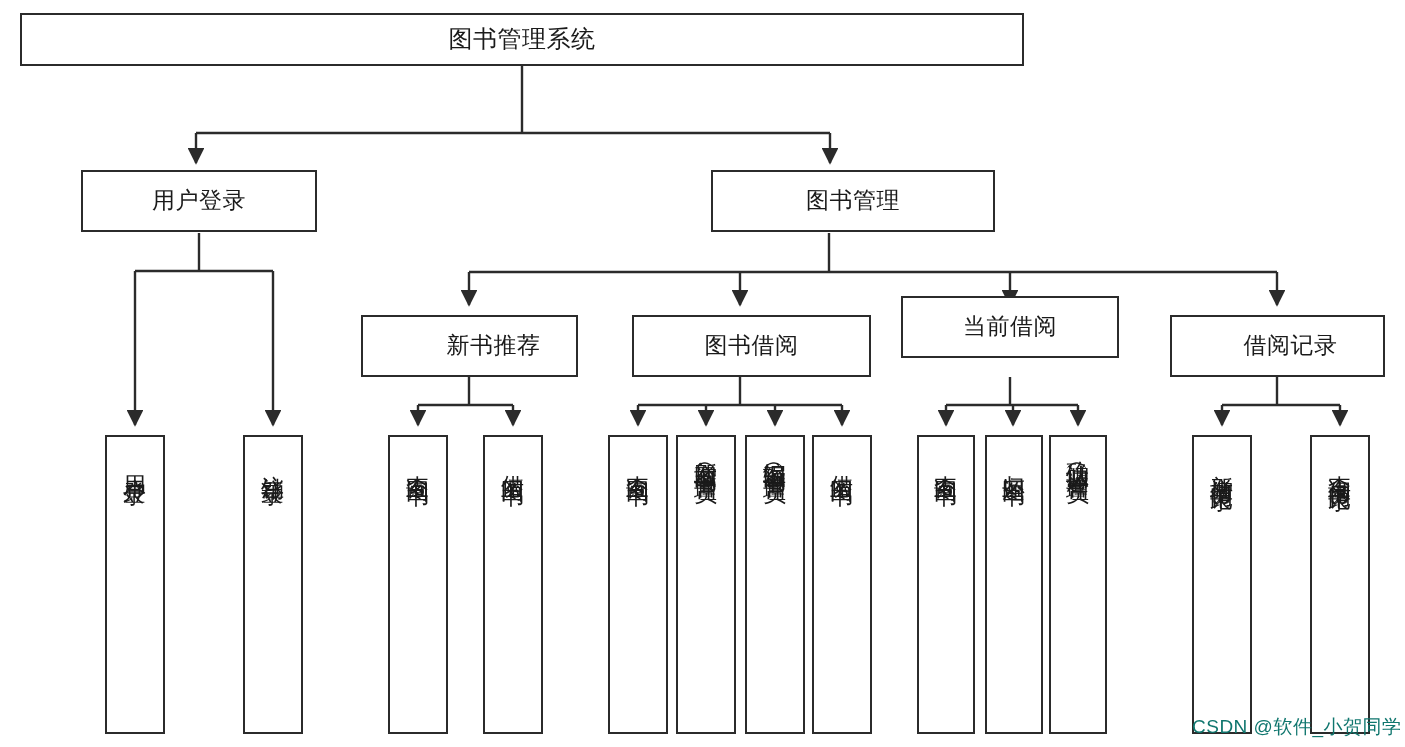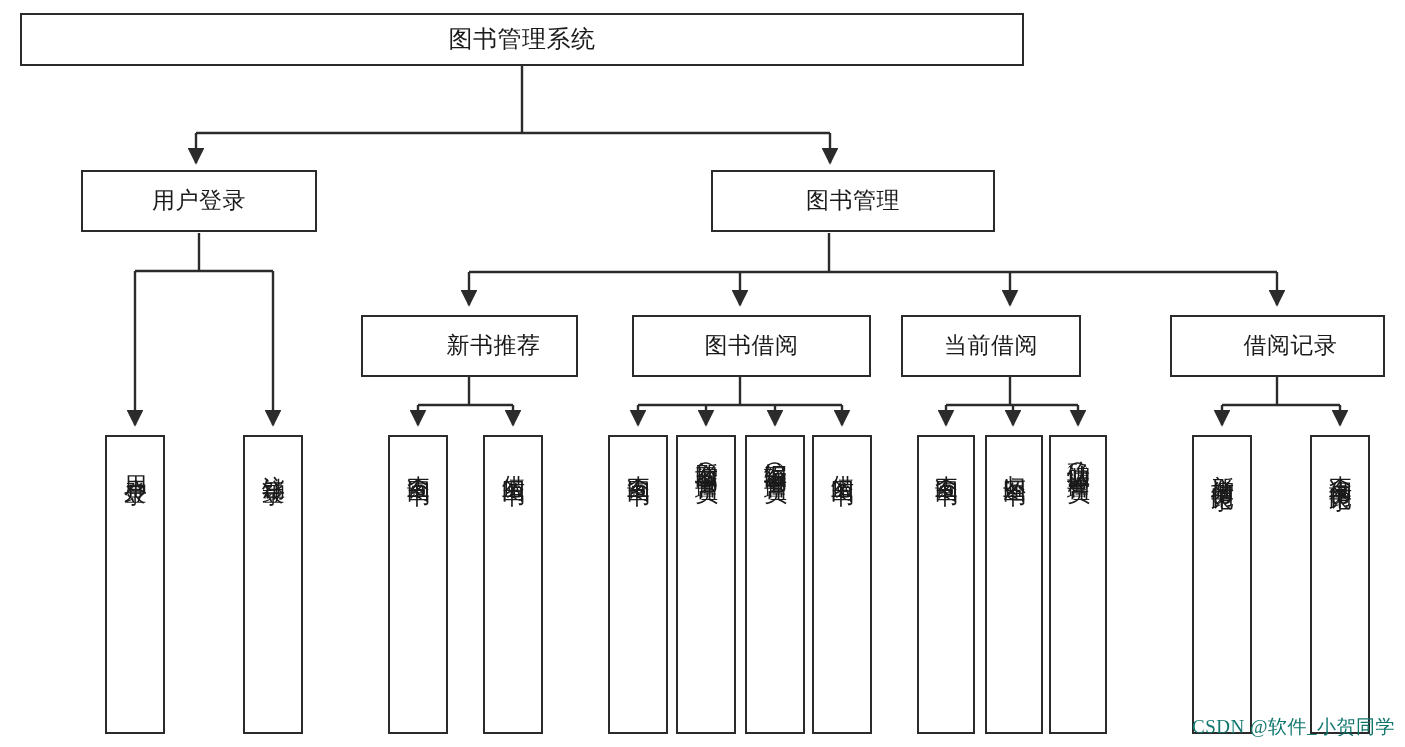--- a/index.html
+++ b/index.html
@@ -10,21 +10,20 @@
   }
   body {
     font-family: "Liberation Sans", "DejaVu Sans", sans-serif;
   }
   #diagram-root {
     position: relative;
     width: 1405px;
     height: 747px;
     background: #ffffff;
     overflow: hidden;
-    font-family: Liberation Serif, serif;
   }
   #edge-layer {
     position: absolute;
     left: 0;
     top: 0;
     width: 1405px;
     height: 747px;
     pointer-events: none;
   }
   .node {
@@ -144,21 +143,21 @@
   <div class="node h" style="left:711px; top:170px; width:284px; height:62px;">
     <span class="node-label">图书管理</span>
   </div>
 
   <div class="node h" style="left:361px; top:315px; width:217px; height:62px;padding-left:48px;">
     <span class="node-label">新书推荐</span>
   </div>
   <div class="node h" style="left:632px; top:315px; width:239px; height:62px;">
     <span class="node-label">图书借阅</span>
   </div>
-  <div class="node h" style="left:901px; top:315px; width:180px; height:62px;">
+  <div class="node h" style="left:901px; top:296px; width:218px; height:62px;">
     <span class="node-label">当前借阅</span>
   </div>
   <div class="node h" style="left:1170px; top:315px; width:215px; height:62px;padding-left:26px;">
     <span class="node-label">借阅记录</span>
   </div>
 
   <div class="node v" style="left:105px; top:435px; width:60px; height:299px;">
     <span class="node-label">用户登录</span>
   </div>
   <div class="node v" style="left:243px; top:435px; width:60px; height:299px;">

